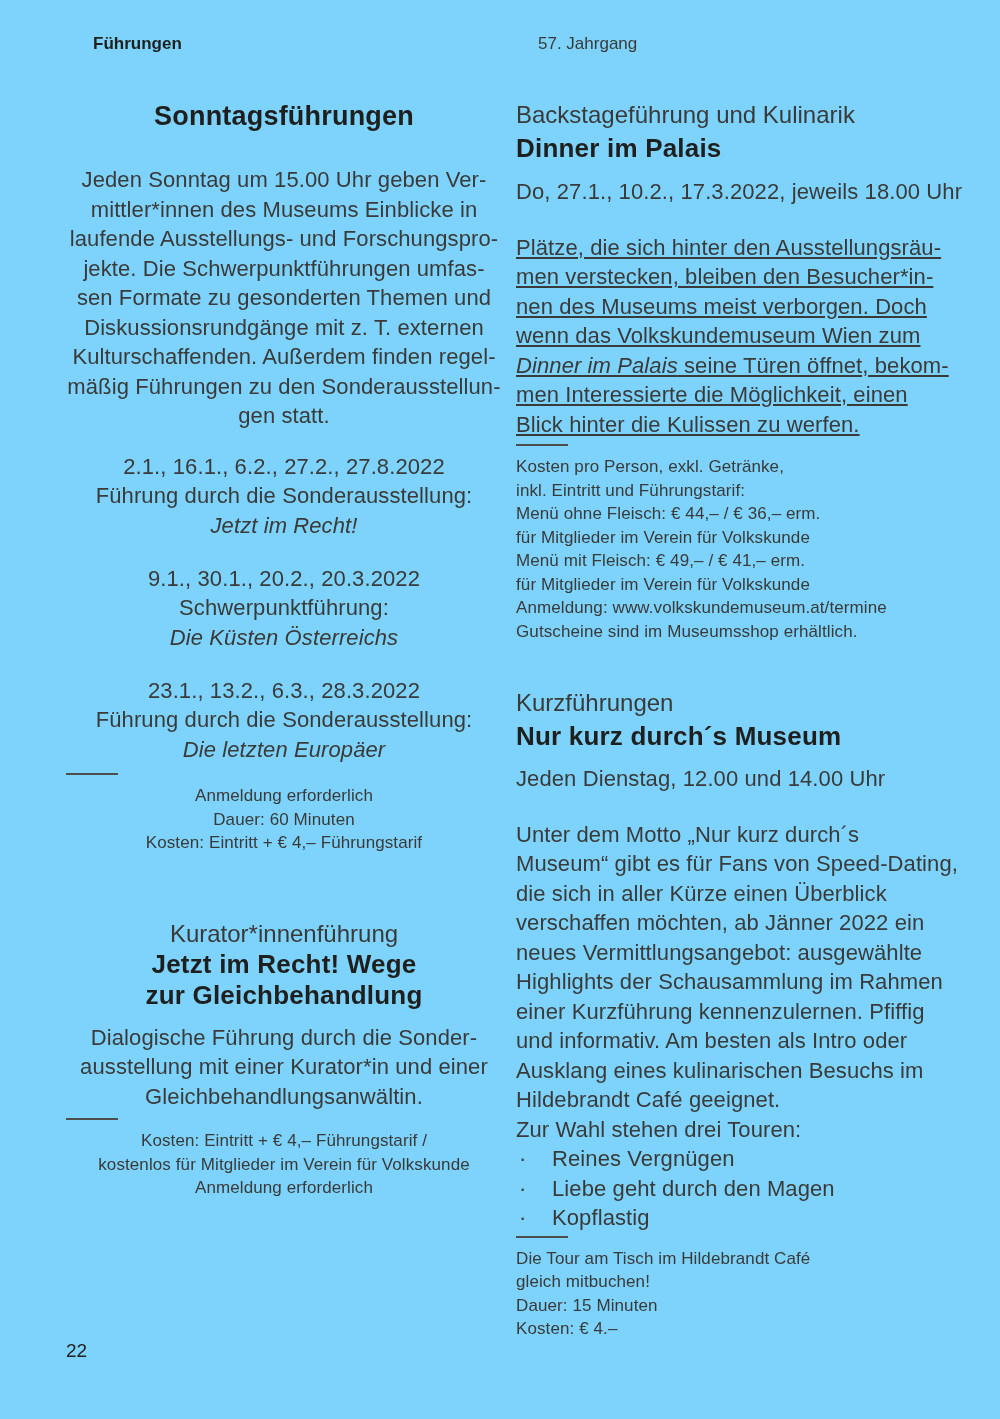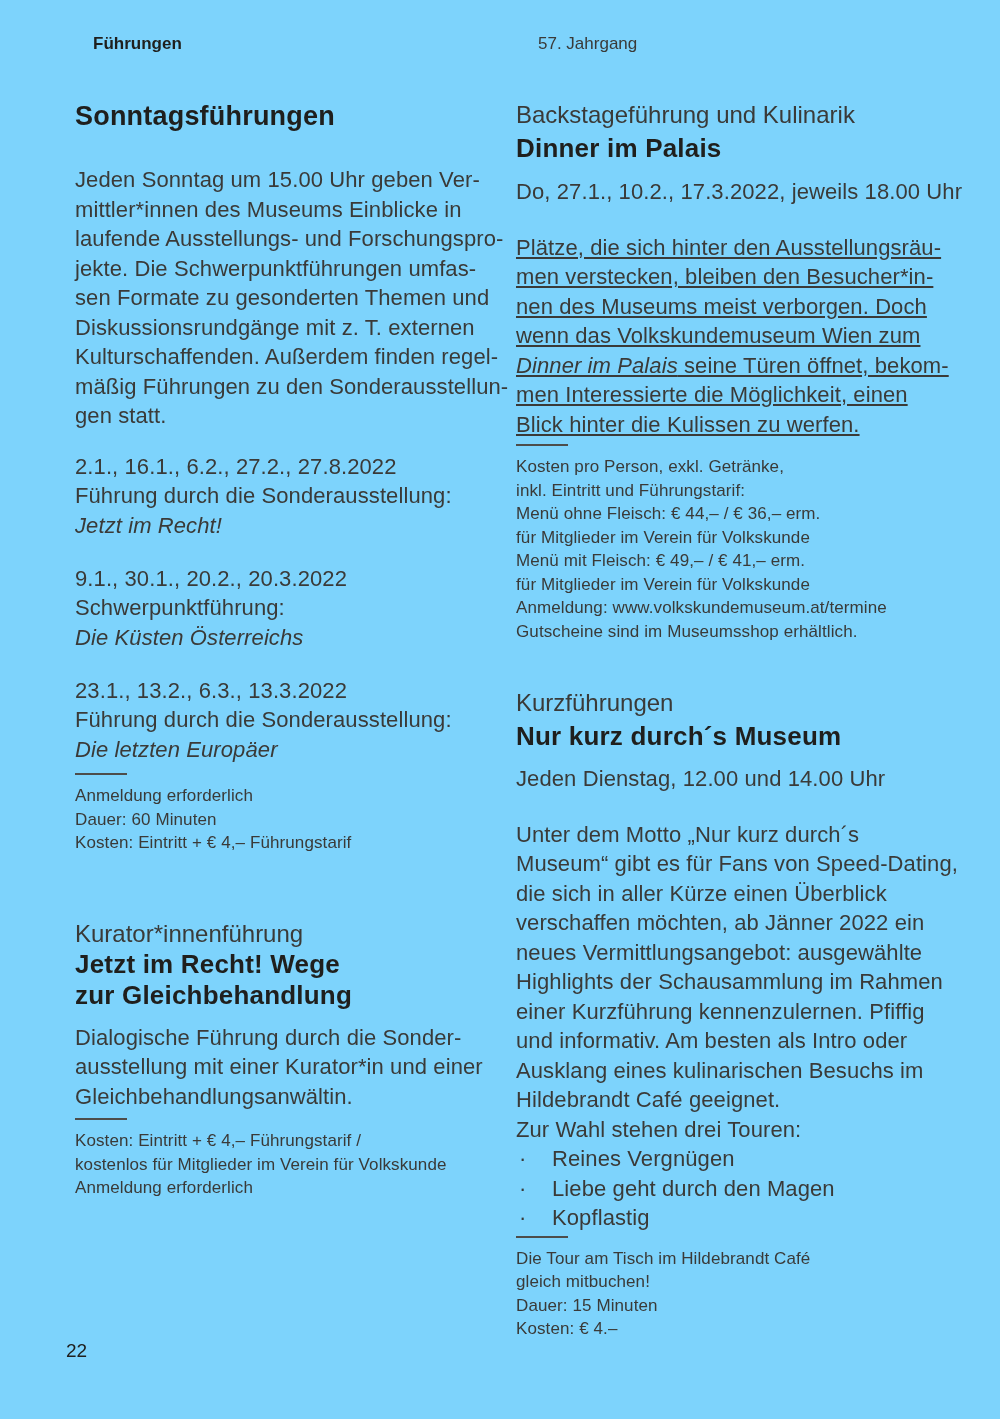--- a/index.html
+++ b/index.html
@@ -9,21 +9,21 @@
     font-family: "Liberation Sans", "DejaVu Sans", sans-serif;
     color: #3a3a38;
   }
   .page { position: relative; width: 1000px; height: 1419px; background: #7dd3fc; overflow: hidden; }
 
   .header-label { position: absolute; top: 33px; font-size: 17px; line-height: 22px; }
   .header-left  { left: 93px; font-weight: bold; color: #1f1f1d; }
   .header-right { left: 538px; color: #3a3a38; }
 
   .col { position: absolute; top: 100px; }
-  .col-left  { left: 75px;  width: 436px; }
+  .col-left  { left: 66px;  width: 436px; text-align: center; }
   .col-right { left: 516px; width: 466px; }
 
   .pre { white-space: pre; }
   .body-text  { font-size: 22px; line-height: 29.5px; letter-spacing: 0.1px; }
   .small-text { font-size: 17px; line-height: 23.5px; letter-spacing: 0.1px; }
   .kicker { font-size: 24px; line-height: 30px; color: #3a3a38; }
   .title-bold { font-size: 26px; line-height: 31px; font-weight: bold; color: #1f1f1d; letter-spacing: 0.2px; }
   .section-title { font-size: 27px; line-height: 32px; font-weight: bold; color: #1f1f1d; letter-spacing: 0.2px; margin: 0 0 33px 0; }
   .italic { font-style: italic; }
 
@@ -62,21 +62,21 @@
       <div class="italic">Jetzt im Recht!</div>
     </div>
 
     <div class="body-text" style="margin-bottom:23.5px;">
       <div>9.1., 30.1., 20.2., 20.3.2022</div>
       <div>Schwerpunktführung:</div>
       <div class="italic">Die Küsten Österreichs</div>
     </div>
 
     <div class="body-text">
-      <div>23.1., 13.2., 6.3., 13.3.2022</div>
+      <div>23.1., 13.2., 6.3., 28.3.2022</div>
       <div>Führung durch die Sonderausstellung:</div>
       <div class="italic">Die letzten Europäer</div>
     </div>
 
     <hr class="rule" style="margin-top:9px; margin-bottom:9px;">
 
     <div class="small-text pre">Anmeldung erforderlich
 Dauer: 60 Minuten
 Kosten: Eintritt + € 4,– Führungstarif</div>
 

